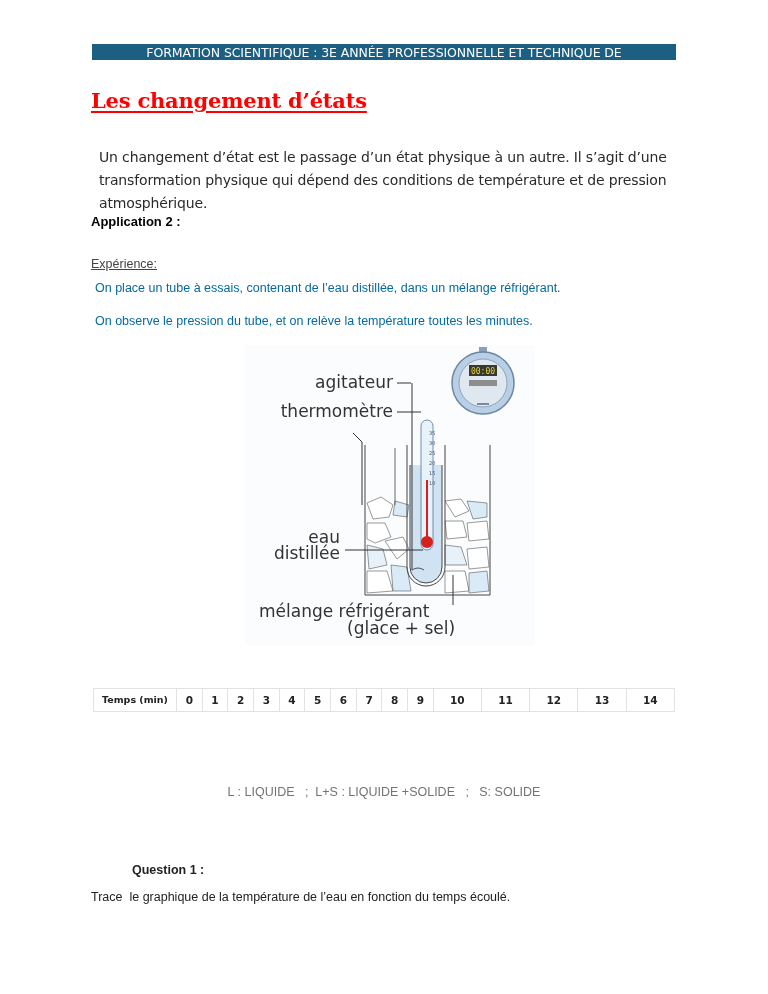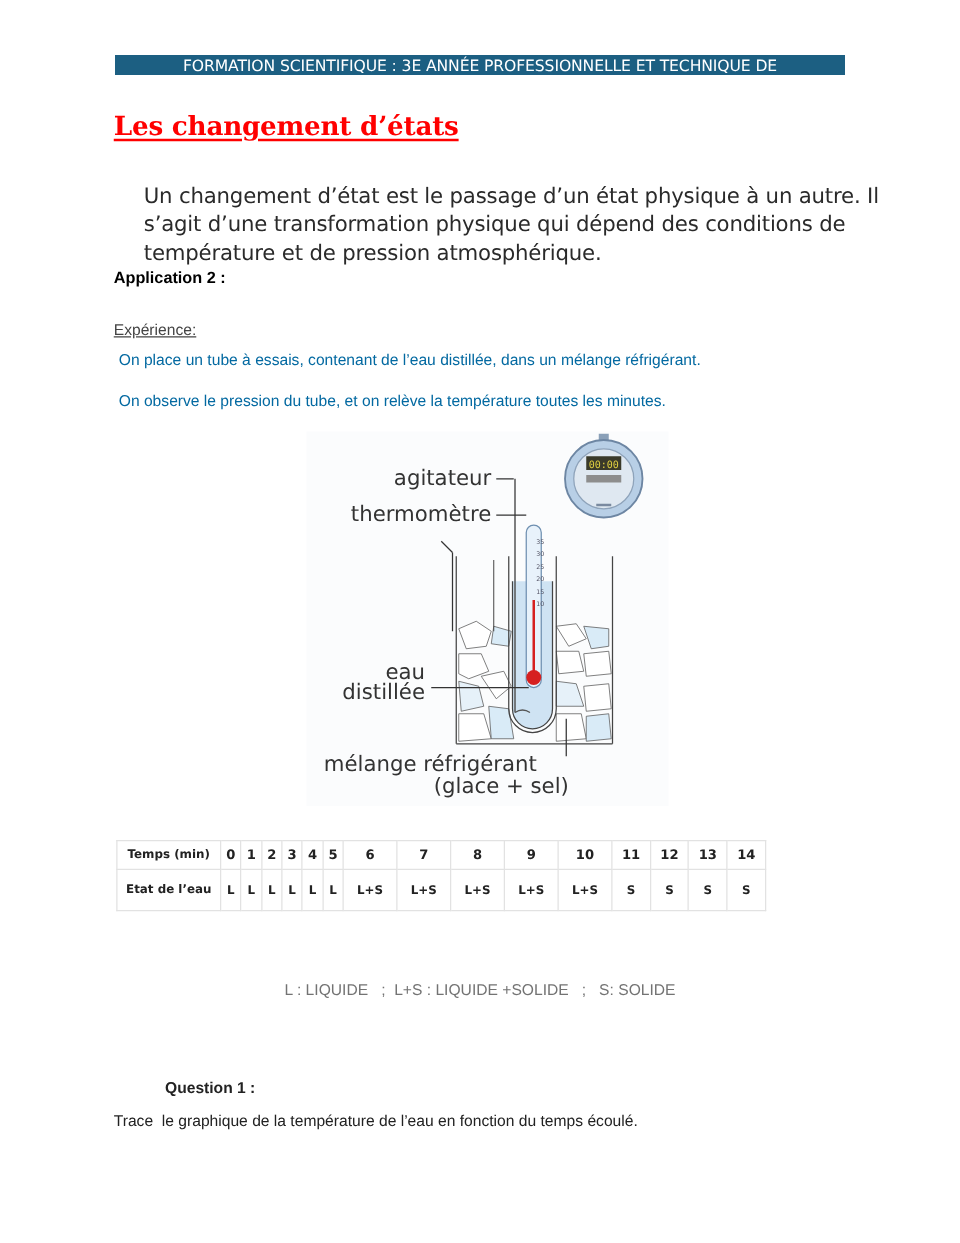--- a/index.html
+++ b/index.html
@@ -1,26 +1,26 @@
 <!DOCTYPE html>
 <html><head>
 <meta charset="utf-8">
 <style>
   html, body { margin: 0; padding: 0; background: #ffffff; }
   body { width: 768px; height: 994px; position: relative; overflow: hidden; font-family: "Liberation Sans", sans-serif; color: #000; }
   .banner { position: absolute; left: 92px; top: 44px; width: 584px; height: 16px; background: #1c5f82; color: #ffffff; font-family: "DejaVu Sans", sans-serif; font-size: 12.5px; display: flex; align-items: center; justify-content: center; letter-spacing: -0.1px; }
   .title { position: absolute; left: 91px; top: 88px; font-family: "DejaVu Serif", serif; font-weight: bold; font-size: 21px; color: #ff0000; text-decoration: underline; text-decoration-thickness: 2px; text-underline-offset: 3px; white-space: nowrap; letter-spacing: -0.2px; }
-  .intro { position: absolute; left: 99px; top: 146px; width: 590px; font-family: "DejaVu Sans", sans-serif; font-size: 17px; line-height: 23px; color: #2a2a2a; letter-spacing: -0.15px; margin-left: 16px; }
+  .intro { position: absolute; left: 99px; top: 146px; width: 590px; font-family: "DejaVu Sans", sans-serif; font-size: 14px; line-height: 23px; color: #2a2a2a; letter-spacing: -0.15px; }
   .app-title { position: absolute; left: 91px; top: 214px; font-weight: bold; font-size: 13px; }
   .exp-label { position: absolute; left: 91px; top: 257px; font-size: 12.5px; color: #444; text-decoration: underline; }
   .exp-line { position: absolute; left: 95px; font-size: 12.5px; color: #0369a1; white-space: nowrap; }
   .figure { position: absolute; left: 245px; top: 345px; width: 290px; height: 300px; }
   .figure svg { width: 100%; height: 100%; }
   .fig-label { font-family: "DejaVu Sans", sans-serif; fill: #333; }
-  table.data { position: absolute; left: 93px; top: 672px; width: 520px; border-collapse: collapse; font-family: "DejaVu Sans", sans-serif; font-weight: bold; font-size: 10.5px; color: #222; }
+  table.data { position: absolute; left: 93px; top: 688px; width: 582px; border-collapse: collapse; font-family: "DejaVu Sans", sans-serif; font-weight: bold; font-size: 10.5px; color: #222; }
   table.data td { border: 1px solid #e2e2e2; text-align: center; padding: 0; }
   table.data tr.r1 td { height: 22px; background: #fff; }
   table.data tr.r2 td { height: 28px; background: #f2f2f2; }
   table.data tr.r3 td { height: 32px; background: #fff; font-size: 9.5px; }
   table.data td.head { width: 82px; font-size: 9.5px; line-height: 12px; }
   .legend { position: absolute; left: 0; width: 768px; top: 785px; text-align: center; font-size: 12.5px; color: #737373; white-space: pre; }
   .q-title { position: absolute; left: 91px; top: 863px; font-weight: bold; font-size: 12.5px; color: #222; margin-left: 41px; }
   .q-text { position: absolute; left: 91px; top: 890px; font-size: 12.5px; color: #222; white-space: pre; }
 </style>
 </head>
@@ -132,37 +132,19 @@
     <td>6</td>
     <td>7</td>
     <td>8</td>
     <td>9</td>
     <td>10</td>
     <td>11</td>
     <td>12</td>
     <td>13</td>
     <td>14</td>
   </tr>
-  <tr class="r3">
-    <td class="head">Etat de l’eau</td>
-    <td>L</td>
-    <td>L</td>
-    <td>L</td>
-    <td>L</td>
-    <td>L</td>
-    <td>L</td>
-    <td>L+S</td>
-    <td>L+S</td>
-    <td>L+S</td>
-    <td>L+S</td>
-    <td>L+S</td>
-    <td>S</td>
-    <td>S</td>
-    <td>S</td>
-    <td>S</td>
-  </tr>
 </tbody>
   </table>
 
 <div class="legend">L : LIQUIDE   ;  L+S : LIQUIDE +SOLIDE   ;   S: SOLIDE</div>
 
 <div class="q-title">Question 1 :</div>
 <div class="q-text">Trace  le graphique de la température de l’eau en fonction du temps écoulé.</div>
 
 </body></html>

